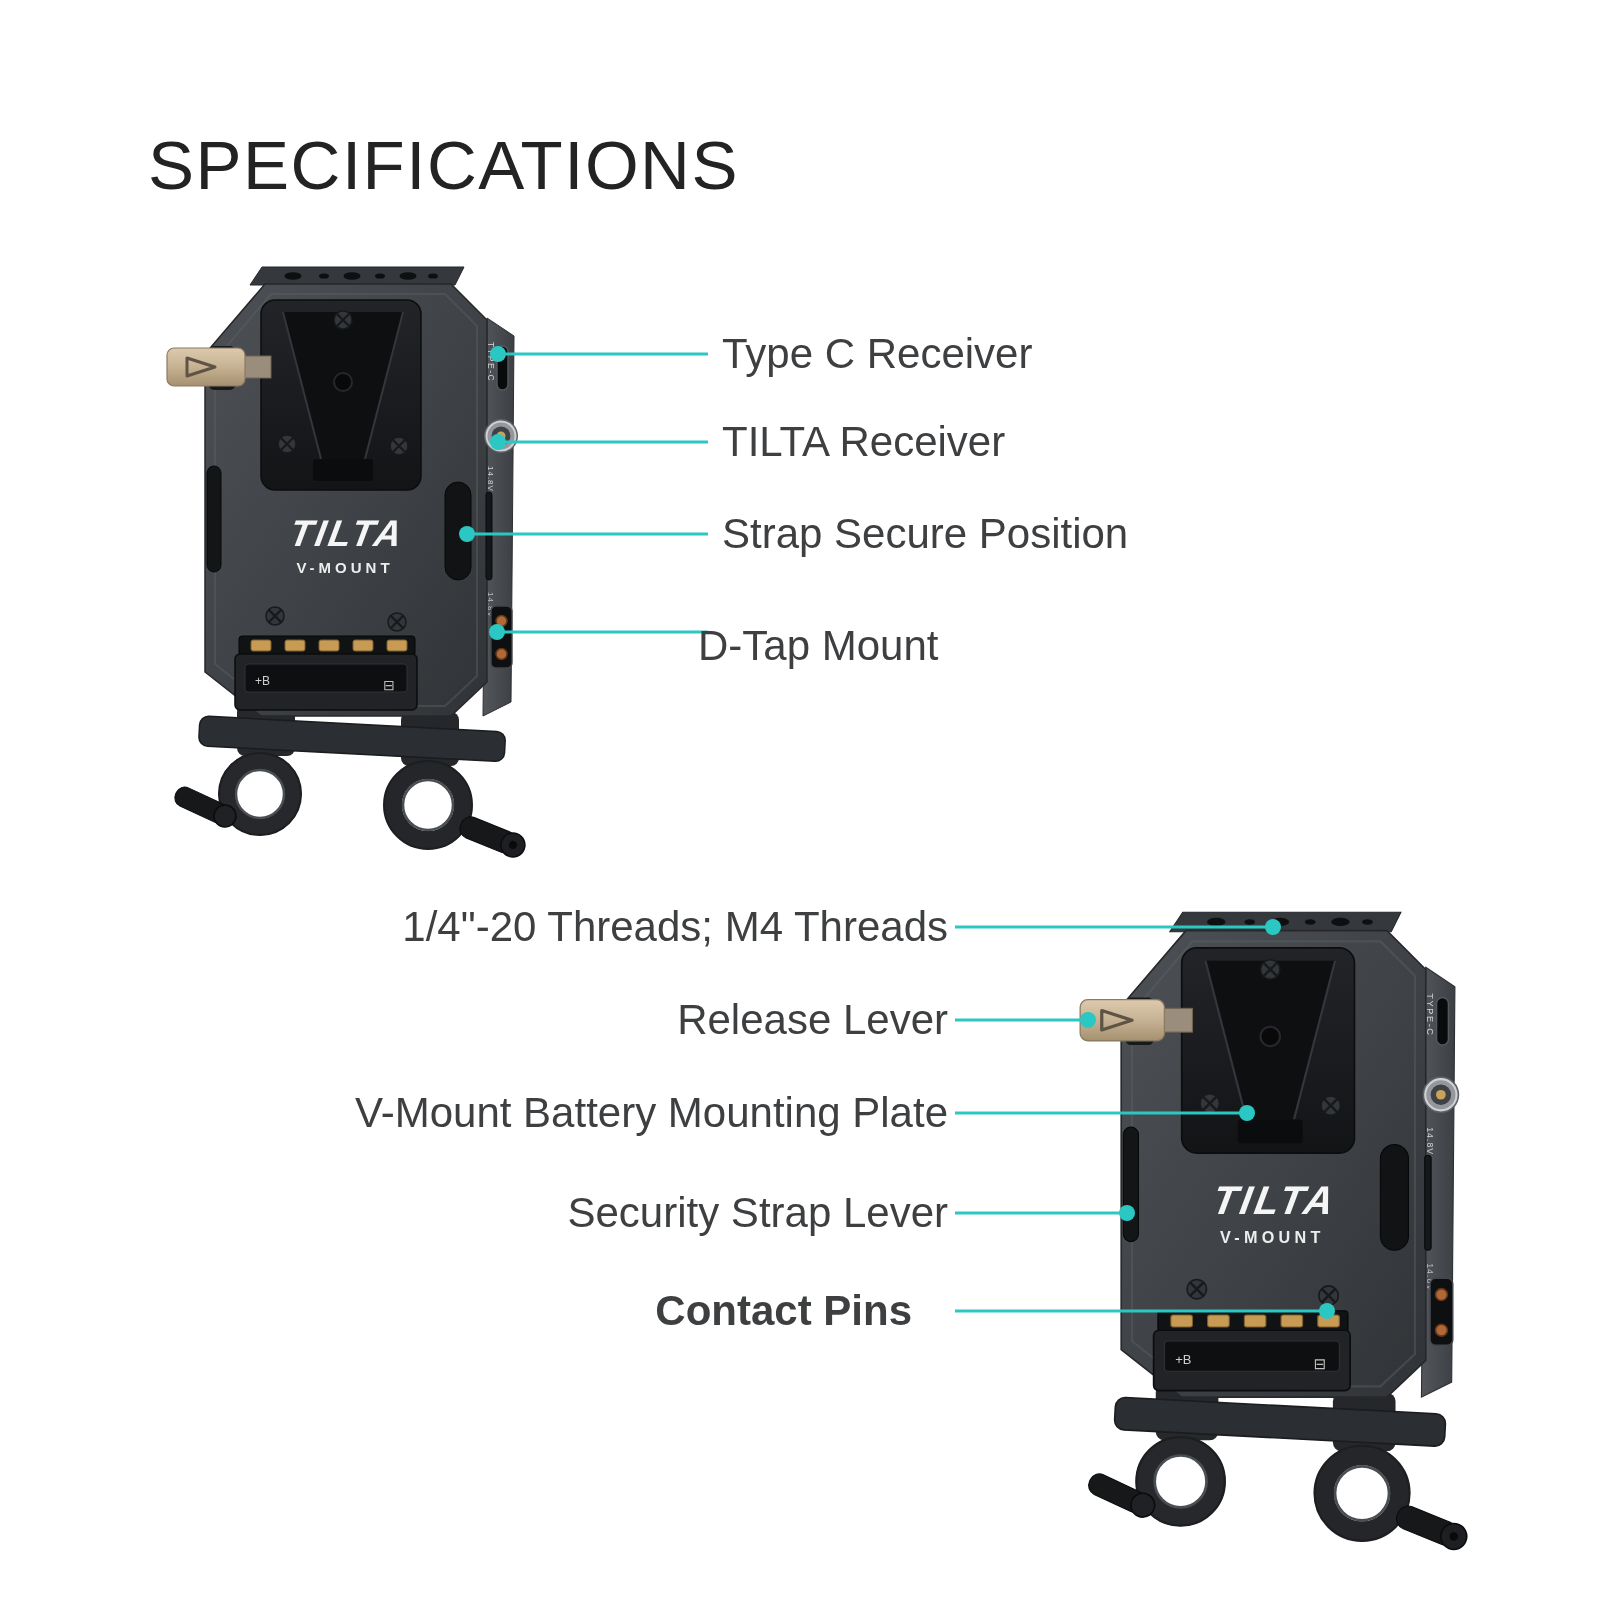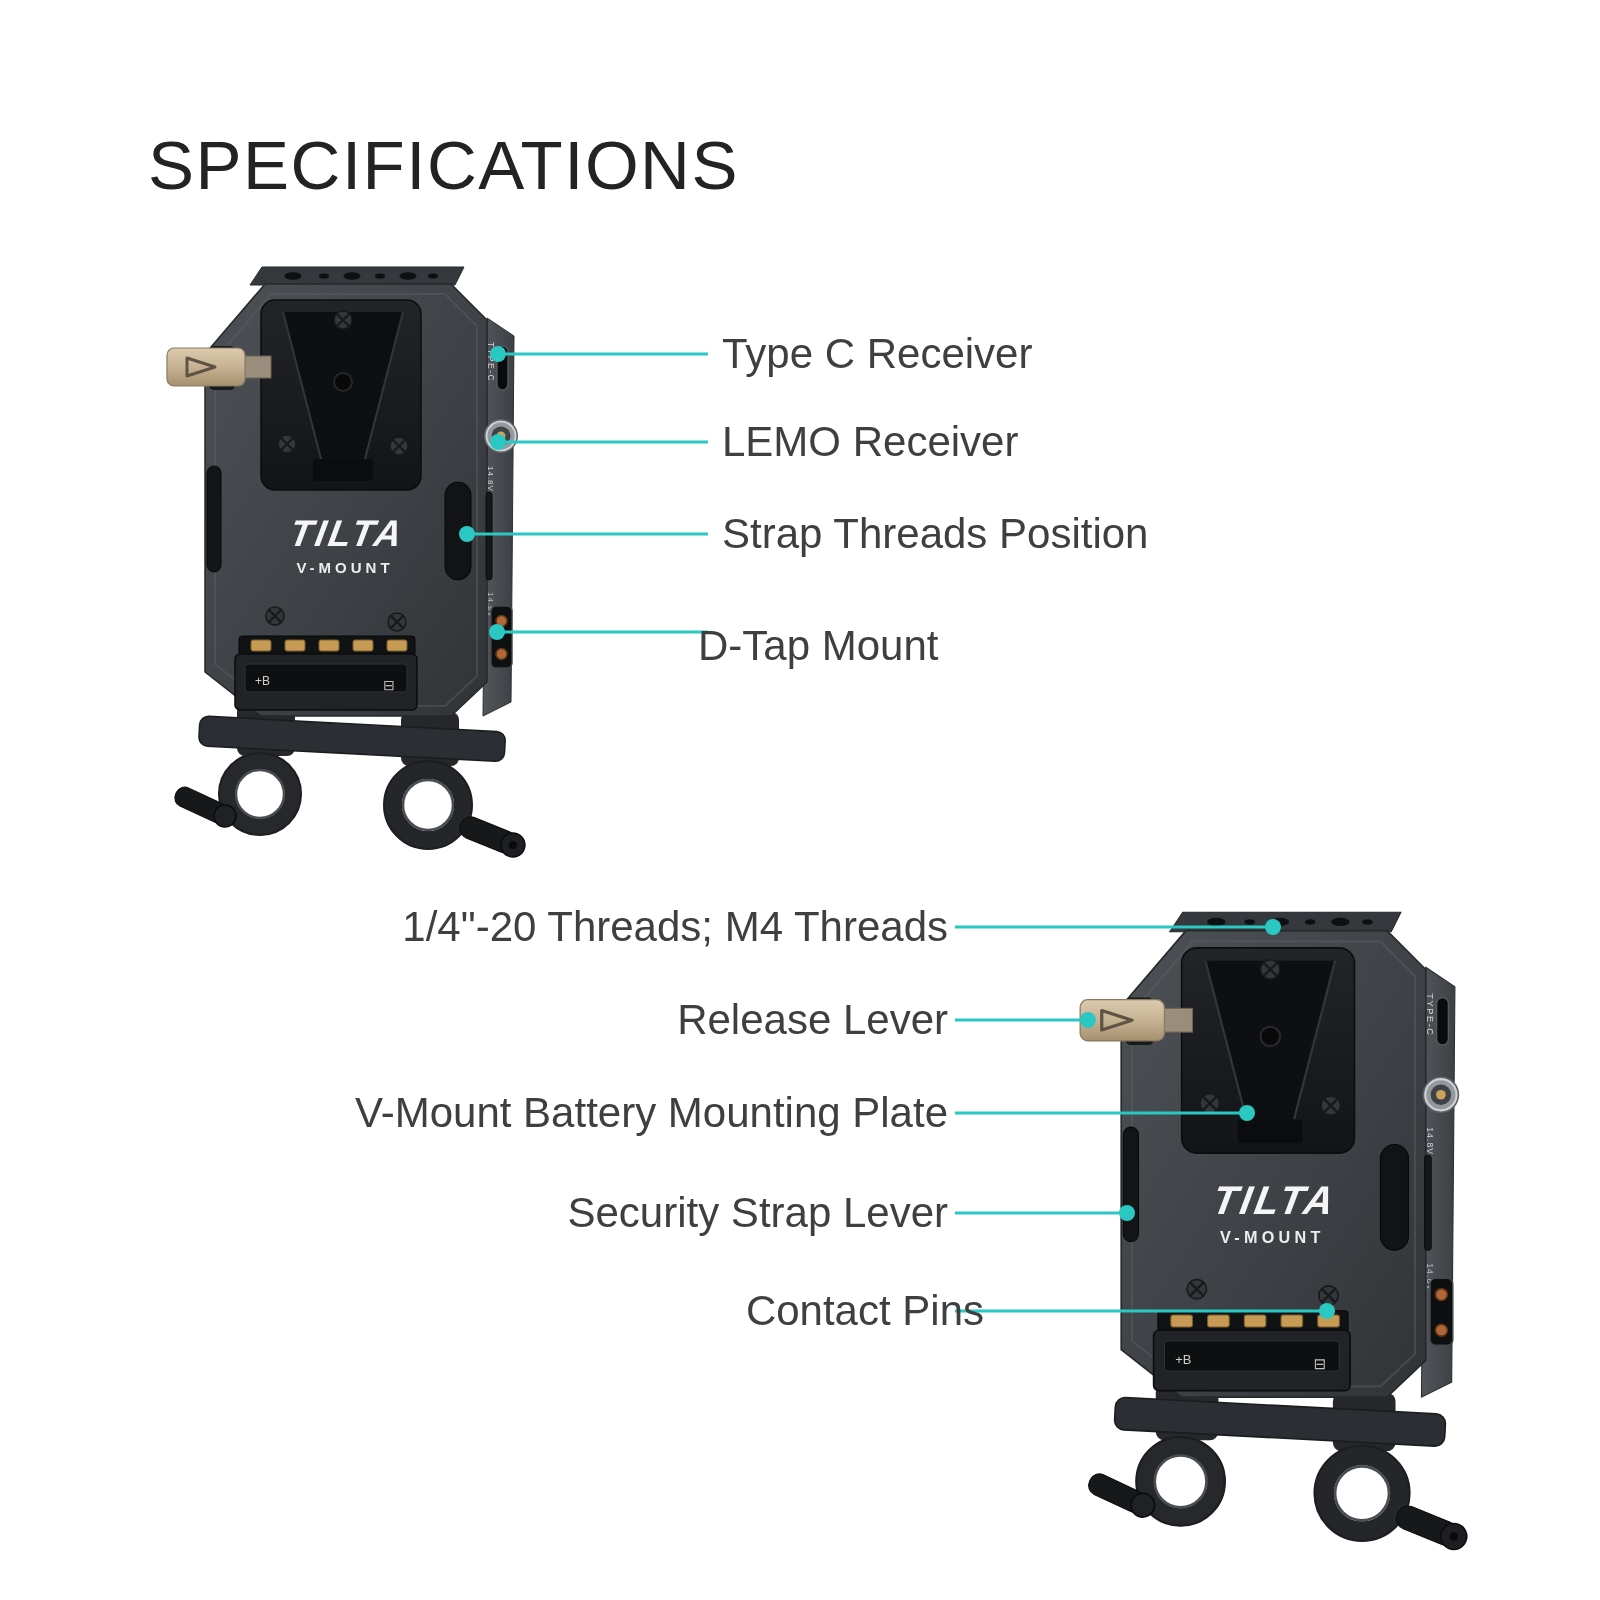--- a/index.html
+++ b/index.html
@@ -31,21 +31,21 @@
   .lbl-t1 { left: 722px; top: 330px; }
   .lbl-t2 { left: 722px; top: 418px; }
   .lbl-t3 { left: 722px; top: 510px; }
   .lbl-t4 { left: 698px; top: 608px; margin-top: 14px; }
 
   
   .lbl-b1 { right: 652px; top: 903px; }
   .lbl-b2 { right: 652px; top: 996px; }
   .lbl-b3 { right: 652px; top: 1089px; }
   .lbl-b4 { right: 652px; top: 1189px; }
-  .lbl-b5 { right: 616px; top: 1287px; }
+  .lbl-b5 { right: 688px; top: 1287px; font-weight: bold; }
 </style>
 </head>
 <body>
 
 <div class="stage">
 
   <div class="page-title">SPECIFICATIONS</div>
 
   <svg id="device-top" class="device-svg" viewBox="0 0 400 620" xmlns="http://www.w3.org/2000/svg" xmlns:xlink="http://www.w3.org/1999/xlink">
     <defs>
@@ -216,22 +216,22 @@
       <circle cx="497" cy="632" r="8"></circle>
       <circle cx="1273" cy="927" r="8"></circle>
       <circle cx="1088" cy="1020" r="8"></circle>
       <circle cx="1247" cy="1113" r="8"></circle>
       <circle cx="1127" cy="1213" r="8"></circle>
       <circle cx="1327" cy="1311" r="8"></circle>
     </g>
   </svg>
 
   <div class="callout-label align-left lbl-t1">Type C Receiver</div>
-  <div class="callout-label align-left lbl-t2">LEMO Receiver</div>
-  <div class="callout-label align-left lbl-t3">Strap Threads Position</div>
+  <div class="callout-label align-left lbl-t2">TILTA Receiver</div>
+  <div class="callout-label align-left lbl-t3">Strap Secure Position</div>
   <div class="callout-label align-left lbl-t4">D-Tap Mount</div>
 
   <div class="callout-label align-right lbl-b1">1/4"-20 Threads; M4 Threads</div>
   <div class="callout-label align-right lbl-b2">Release Lever</div>
   <div class="callout-label align-right lbl-b3">V-Mount Battery Mounting Plate</div>
   <div class="callout-label align-right lbl-b4">Security Strap Lever</div>
   <div class="callout-label align-right lbl-b5">Contact Pins</div>
 
 </div>
 

